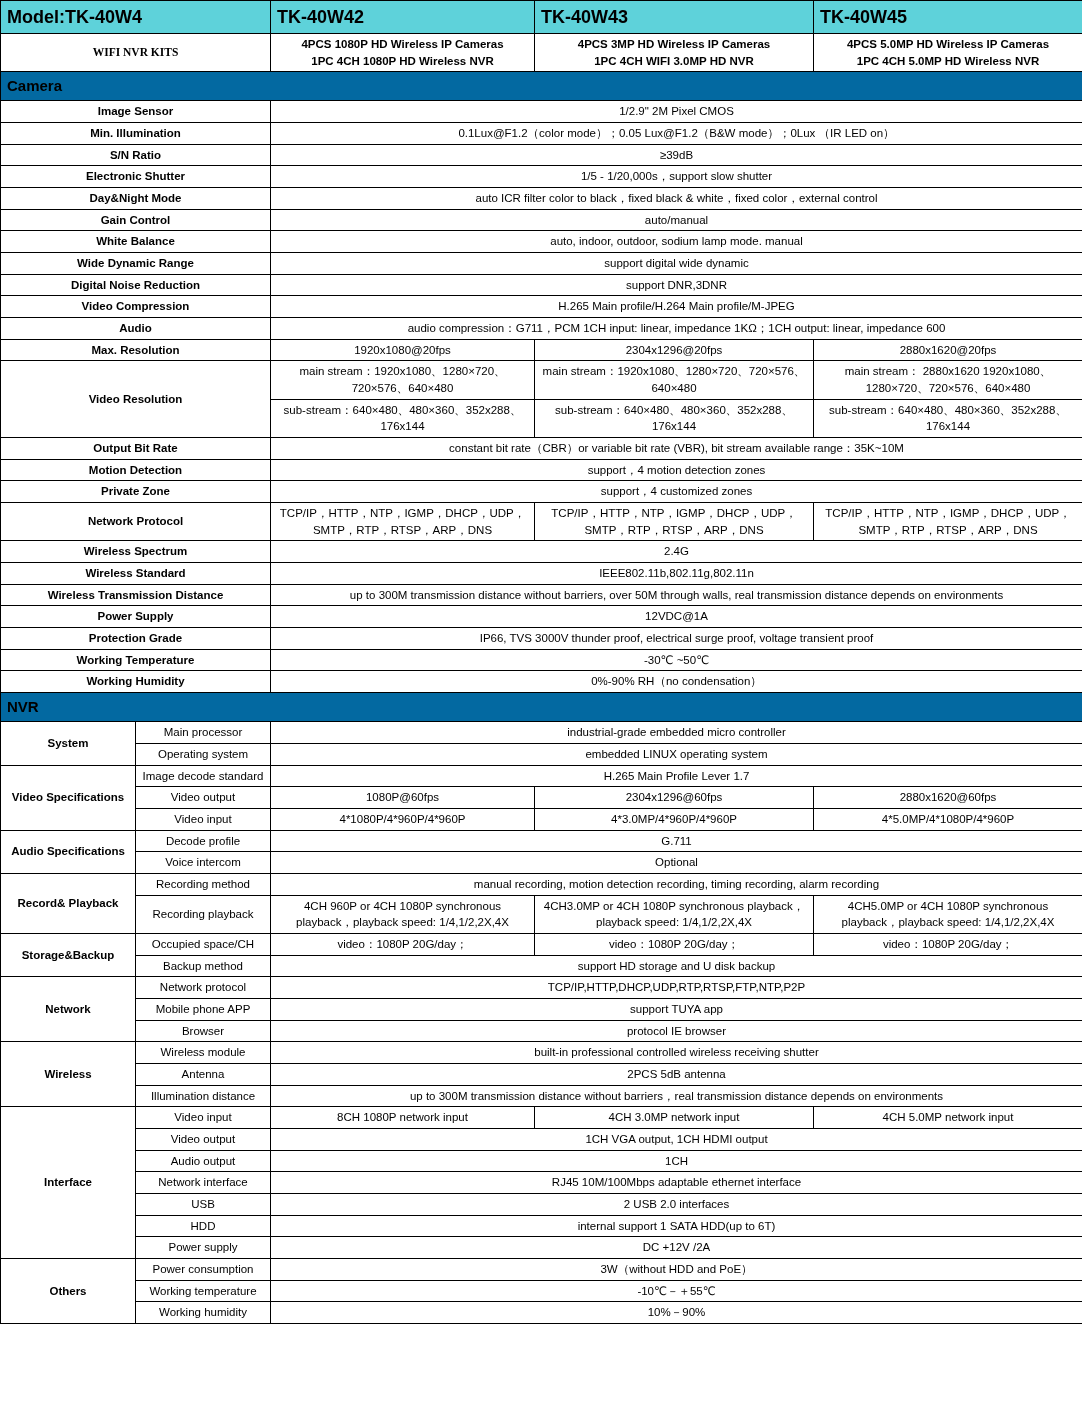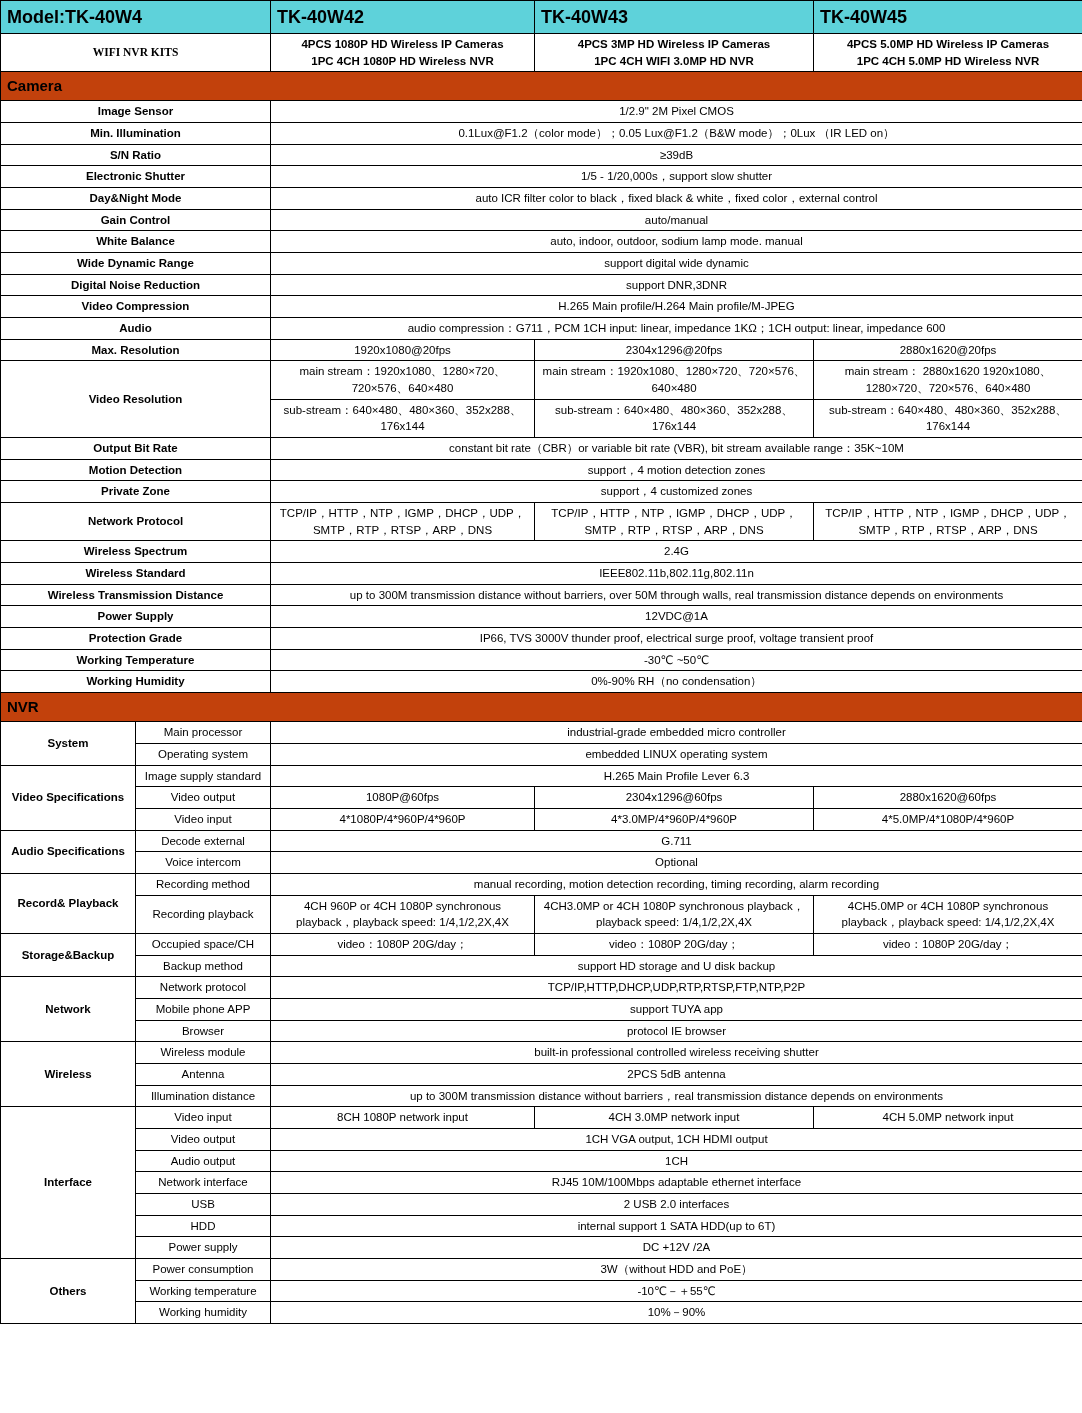--- a/index.html
+++ b/index.html
@@ -55,21 +55,21 @@
   td.lbl-kit {
     text-align: left;
     font-weight: bold;
     font-size: 11.5px;
     padding-left: 4px;
     font-family: Liberation Serif, serif;
   }
 
   
   tr.section td {
-    background: #c2410c;
+    background: #0369a1;
     font-weight: bold;
     font-size: 15px;
     text-align: left;
     padding: 2px 6px;
     height: 24px;
     border-left: 1px solid #000;
     border-right: 1px solid #000;
   }
 
   
@@ -266,39 +266,39 @@
         <td class="sub">Main processor</td>
         <td colspan="3" class="nvrval">industrial-grade embedded micro controller</td>
       </tr>
       <tr>
         <td class="sub">Operating system</td>
         <td colspan="3" class="nvrval">embedded LINUX operating system</td>
       </tr>
 
       <tr>
         <td rowspan="3" class="grp">Video Specifications</td>
-        <td class="sub">Image supply standard</td>
-        <td colspan="3" class="nvrval">H.265 Main Profile Lever 6.3</td>
+        <td class="sub">Image decode standard</td>
+        <td colspan="3" class="nvrval">H.265 Main Profile Lever 1.7</td>
       </tr>
       <tr>
         <td class="sub">Video output</td>
         <td class="nvrval">1080P@60fps</td>
         <td class="nvrval">2304x1296@60fps</td>
         <td class="nvrval">2880x1620@60fps</td>
       </tr>
       <tr>
         <td class="sub">Video input</td>
         <td class="nvrval">4*1080P/4*960P/4*960P</td>
         <td class="nvrval">4*3.0MP/4*960P/4*960P</td>
         <td class="nvrval">4*5.0MP/4*1080P/4*960P</td>
       </tr>
 
       <tr>
         <td rowspan="2" class="grp">Audio Specifications</td>
-        <td class="sub">Decode external</td>
+        <td class="sub">Decode profile</td>
         <td colspan="3" class="nvrval">G.711</td>
       </tr>
       <tr>
         <td class="sub">Voice intercom</td>
         <td colspan="3" class="nvrval">Optional</td>
       </tr>
 
       <tr>
         <td rowspan="2" class="grp">Record&amp; Playback</td>
         <td class="sub">Recording method</td>

